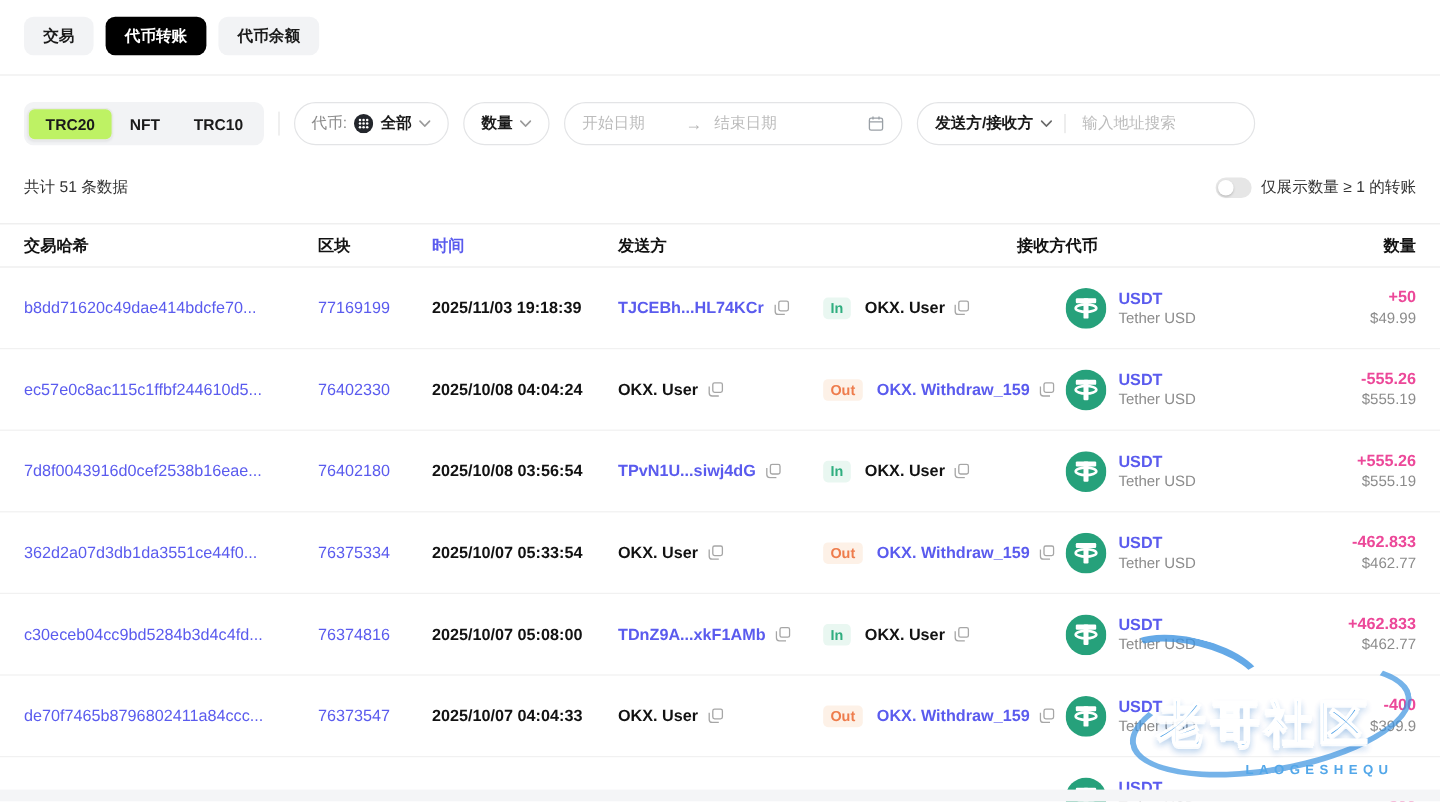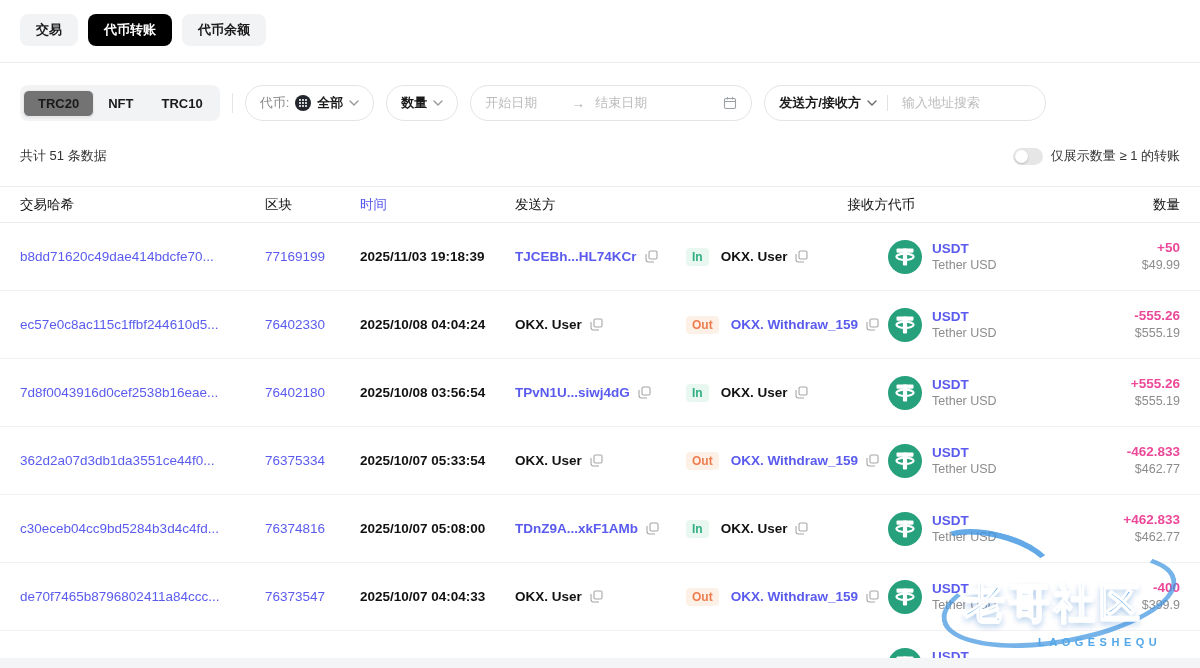--- a/index.html
+++ b/index.html
@@ -11,21 +11,21 @@
   .tabs-bar { display:flex; gap:10px; padding:14px 20px 0 20px; }
   .tab { height:32px; display:flex; align-items:center; padding:0 16px; border-radius:8px;
     background:#f2f3f5; font-size:13px; font-weight:600; color:#1a1a1a; cursor:pointer; }
   .tab.active { background:#000; color:#fff; }
   .top-divider { margin-top:16px; border-bottom:1px solid #ededed; }
 
   
   .filters { display:flex; align-items:center; margin:21px 20px 0 20px; height:38px; gap:12px; }
   .segment { display:flex; align-items:center; background:#f2f3f5; border-radius:8px; padding:3px; height:36px; }
   .seg-item { padding:5px 14px; font-size:13px; font-weight:600; color:#1a1a1a; border-radius:6px; cursor:pointer; }
-  .seg-item.active { background:#737373; border:1px solid #e9e9e9; box-shadow:0 1px 2px rgba(0,0,0,.06);text-align:right; }
+  .seg-item.active { background:#bef264; border:1px solid #e9e9e9; box-shadow:0 1px 2px rgba(0,0,0,.06);text-align:right; }
   .v-divider { width:1px; height:20px; background:#e5e5e5; }
   .pill { display:flex; align-items:center; height:36px; border:1px solid #e3e4e6; border-radius:18px;
     padding:0 14px; font-size:13px; gap:6px; background:#fff; }
   .pill .muted { color:#8a8a8a; }
   .pill .dark { color:#1a1a1a; font-weight:600; }
   .pill .ph { color:#bcbcbc; }
   .pill-date { width:282px; }
   .pill-date .ph-start { width:76px; }
   .pill-date .arrow { color:#b3b3b3; font-size:14px; margin:0 4px; }
   .pill-date .spacer { flex:1; }
@@ -38,21 +38,21 @@
   .count-text { font-size:13px; color:#333; }
   .toggle-wrap { display:flex; align-items:center; gap:8px; font-size:13px; color:#333; }
   .toggle { width:30px; height:17px; border-radius:9px; background:#e6e6e6; position:relative; cursor:pointer; }
   .toggle .knob { position:absolute; left:2px; top:2px; width:13px; height:13px; border-radius:50%;
     background:#fff; box-shadow:0 1px 2px rgba(0,0,0,.2); }
 
   
   .trow { display:grid; grid-template-columns:245px 95px 155px 171px 202px 210px 1fr;
     align-items:center; padding:0 20px; }
   .thead { margin-top:20px; border-top:1px solid #ececec; border-bottom:1px solid #ececec;
-    height:37px; font-size:13.5px; font-weight:400; color:#121212; }
+    height:37px; font-size:13.5px; font-weight:700; color:#121212; }
   .th-recv { padding-left:26px;text-align:right; }
   .th-amount { text-align:right; }
   .th-time { color:#5a5bee; cursor:pointer; }
   .brow { height:68px; border-bottom:1px solid #f1f1f1; font-size:13.5px; }
   .link { color:#5a5bee; text-decoration:none; cursor:pointer; }
   .plainname { color:#121212; font-weight:600; }
   .linkname { color:#5a5bee; font-weight:600; cursor:pointer; }
   .time { color:#121212; font-weight:700; }
   .cell.from, .cell.recv { display:flex; align-items:center; gap:6px; white-space:nowrap; }
   .copy { display:inline-flex; cursor:pointer; margin-left:2px; }

